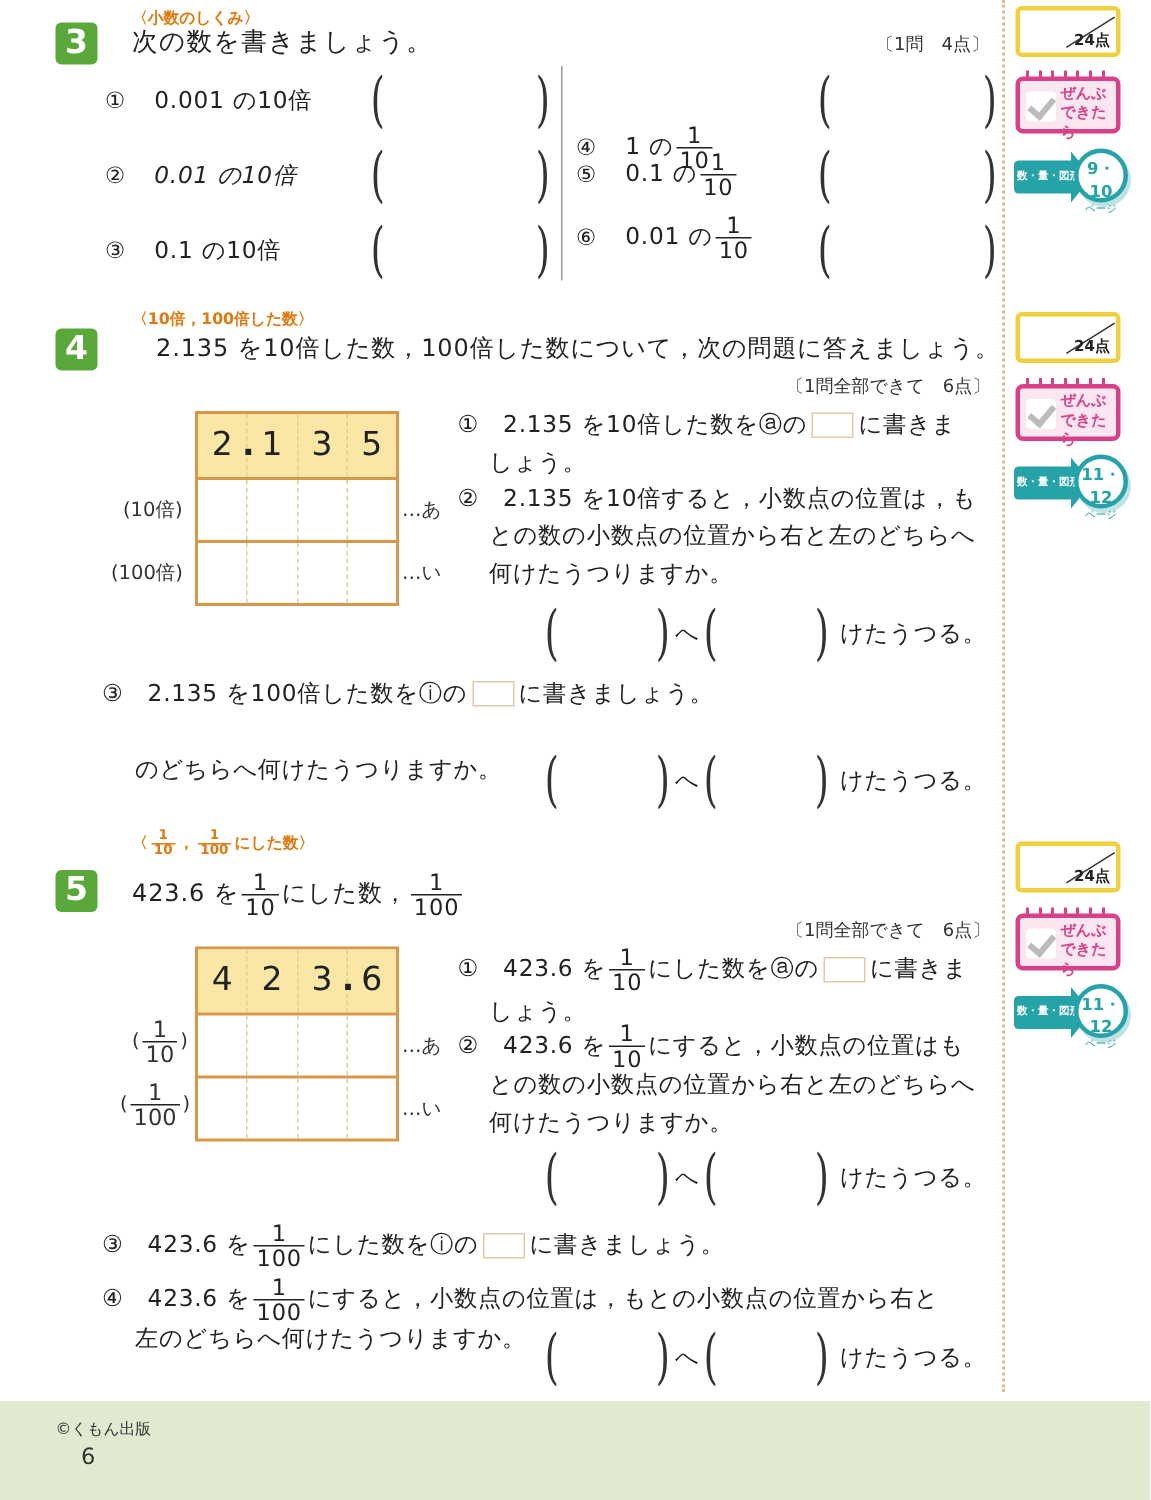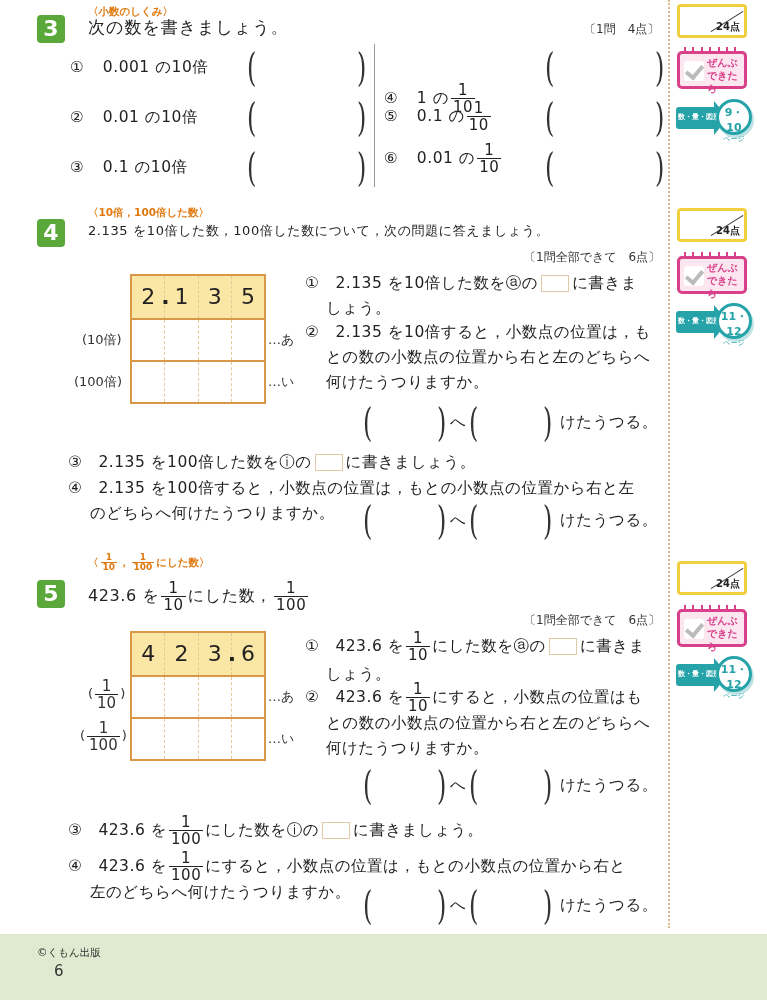--- a/index.html
+++ b/index.html
@@ -78,21 +78,21 @@
   <div class="score" style="left:584px;top:21px;">〔1問　4点〕</div>
 
   <div class="txt" style="left:70px;top:57px;">
     <span class="circ">①</span>&nbsp;
     <span>0.001 の10倍</span>
   </div>
   <div class="paren" style="left:244px;top:47px;">(</div>
   <div class="paren" style="left:354px;top:47px;">)</div>
   <div style="position:absolute;left:256px;top:48px;width:100px;height:40px;"></div>
 
-  <div class="txt" style="left:70px;top:107px;">
+  <div class="txt" style="left:70px;top:107px;font-style:italic;">
     <span class="circ">②</span>&nbsp;
     <span>0.01 の10倍</span>
   </div>
   <div class="paren" style="left:244px;top:97px;">(</div>
   <div class="paren" style="left:354px;top:97px;">)</div>
   <div style="position:absolute;left:256px;top:98px;width:100px;height:40px;"></div>
 
   <div class="txt" style="left:70px;top:157px;">
     <span class="circ">③</span>&nbsp;
     <span>0.1 の10倍</span>
@@ -150,21 +150,21 @@
     <div class="arrowhead"></div>
     <span class="atxt">数・量・図形</span>
     <div class="circle">
       <span class="pg">9・10</span>
       <span class="pgl">ページ</span>
     </div>
   </div>
 
   <div class="cat" style="left:88px;top:206px;">〈10倍，100倍した数〉</div>
   <div class="badge" style="left:37px;top:219px;">4</div>
-  <div class="title" style="left:88px;top:222px;font-size:13px;letter-spacing:0.6px;text-align:center;">2.135 を10倍した数，100倍した数について，次の問題に答えましょう。</div>
+  <div class="title" style="left:104px;top:222px;font-size:16px;letter-spacing:0.6px;text-align:center;">2.135 を10倍した数，100倍した数について，次の問題に答えましょう。</div>
   <div class="score" style="left:524px;top:249px;">〔1問全部できて　6点〕</div>
 
   <div class="grid" style="left:130px;top:274px;">
     <div class="row">
       <div class="cell">2</div>
       <div class="cell"><span class="dot">.</span><span>1</span></div>
       <div class="cell">3</div>
       <div class="cell">5</div>
     </div>
     <div class="row">
@@ -198,21 +198,20 @@
   <div class="paren" style="left:434px;top:402px;">)</div>
   <div class="txt" style="left:450px;top:412px;">へ</div>
   <div class="paren" style="left:466px;top:402px;">(</div>
   <div style="position:absolute;left:478px;top:402px;width:68px;height:40px;"></div>
   <div class="paren" style="left:540px;top:402px;">)</div>
   <div class="txt" style="left:560px;top:412px;">けたうつる。</div>
 
   <div class="txt" style="left:68px;top:452px;">
     <span>③　2.135 を100倍した数をⓘの</span><span class="qbox"></span><span>に書きましょう。</span>
   </div>
-  <div class="txt" style="left:68px;top:478px;">④　2.135 を100倍すると，小数点の位置は，もとの小数点の位置から右と左</div>
   <div class="txt" style="left:90px;top:503px;">のどちらへ何けたうつりますか。</div>
 
   <div class="paren" style="left:360px;top:500px;">(</div>
   <div style="position:absolute;left:372px;top:500px;width:68px;height:40px;"></div>
   <div class="paren" style="left:434px;top:500px;">)</div>
   <div class="txt" style="left:450px;top:510px;">へ</div>
   <div class="paren" style="left:466px;top:500px;">(</div>
   <div style="position:absolute;left:478px;top:500px;width:68px;height:40px;"></div>
   <div class="paren" style="left:540px;top:500px;">)</div>
   <div class="txt" style="left:560px;top:510px;">けたうつる。</div>

